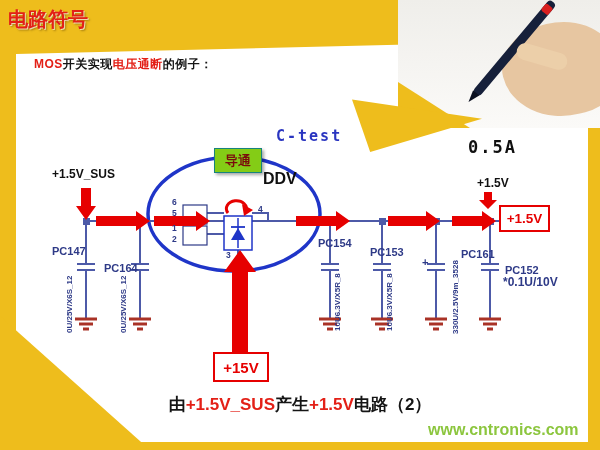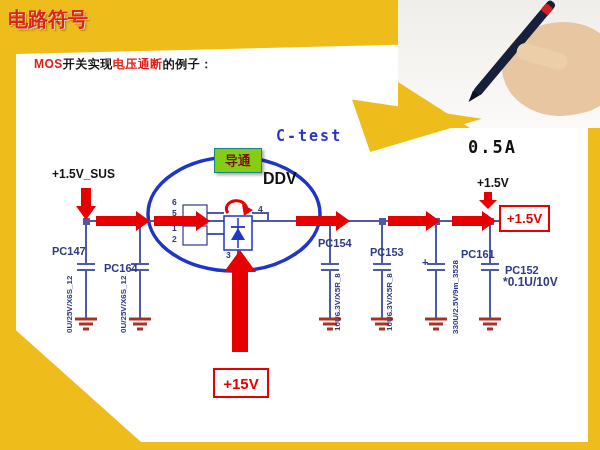--- a/index.html
+++ b/index.html
@@ -39,21 +39,21 @@
   .pq{left:231px;top:149px;font-size:12px;font-weight:bold;color:#101010;}
   .part{left:263px;top:170px;font-size:16px;font-weight:bold;color:#101010;}
   .state-box{position:absolute;left:214px;top:148px;width:46px;height:23px;background:#84cc16;
              border:1px solid #17837d;z-index:11;display:flex;align-items:center;justify-content:center;
              font-size:13px;font-weight:bold;color:#7a0c0c;box-shadow:2px 2px 3px rgba(0,0,0,.35);}
   .netin{left:52px;top:168px;font-size:12px;font-weight:bold;color:#101010;}
   .netout{left:477px;top:177px;font-size:12px;font-weight:bold;color:#101010;}
   .vbox{position:absolute;z-index:11;background:#ffffff;border:2px solid #e60000;color:#e60000;
         font-weight:bold;display:flex;align-items:center;justify-content:center;}
   .vbox.out{left:499px;top:205px;width:47px;height:23px;font-size:13.5px;}
-  .vbox.sup{left:213px;top:352px;width:52px;height:26px;font-size:15px;border-width:2.5px;margin-top:16px;}
+  .vbox.sup{left:213px;top:352px;width:52px;height:26px;font-size:15px;border-width:2.5px;}
   .ref{font-size:11px;font-weight:bold;color:#2e3a87;}
   .val-v{font-size:8px;font-weight:bold;color:#2e3a87;transform:rotate(-90deg);transform-origin:0 0;}
   .val-h{font-size:12px;font-weight:bold;color:#2e3a87;}
   .pin{font-size:8.5px;font-weight:bold;color:#2e3a87;}
   .plus{font-size:11px;font-weight:bold;color:#2e3a87;}
   .caption{left:60px;top:396px;width:480px;text-align:center;font-size:17px;font-weight:600;color:#151515;}
   .caption .red{font-weight:bold;}
   .watermark{left:428px;top:421px;font-size:16px;font-weight:bold;color:#8cc63e;}
 </style>
 </head>
@@ -221,15 +221,19 @@
   <div class="lbl ref" style="left:505px;top:264px;">PC152</div>
 
   <div class="lbl val-v" style="left:66px;top:333px;">0U/25V/X6S_12</div>
   <div class="lbl val-v" style="left:120px;top:333px;">0U/25V/X6S_12</div>
   <div class="lbl val-v" style="left:334px;top:331px;">10U6.3V/X5R_8</div>
   <div class="lbl val-v" style="left:386px;top:331px;">10U6.3V/X5R_8</div>
   <div class="lbl val-v" style="left:452px;top:334px;">330U/2.5V/9m_3528</div>
   <div class="lbl val-h" style="left:503px;top:276px;">*0.1U/10V</div>
   <div class="lbl plus" style="left:422px;top:256px;">+</div>
 
-
+  <div class="lbl caption">
+    <span>由</span><span class="red">+1.5V_SUS</span><span>产生</span><span class="red">+1.5V</span><span>电路（2）</span>
+  </div>
+
+  <div class="lbl watermark">www.cntronics.com</div>
 
 </div>
 
 </body></html>

